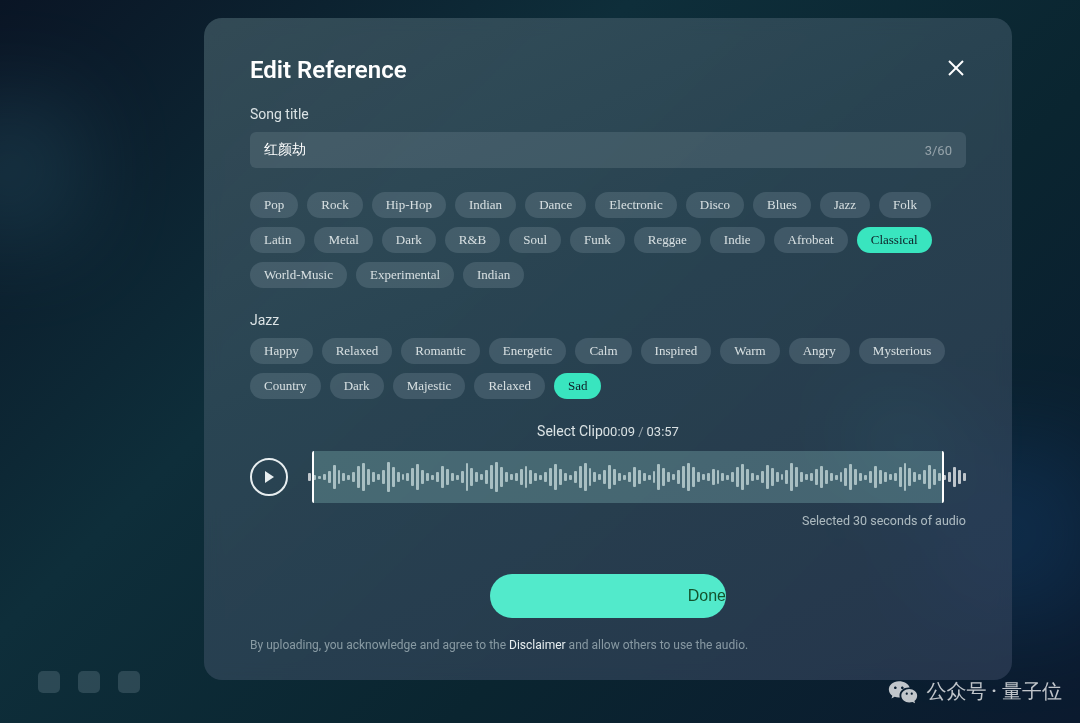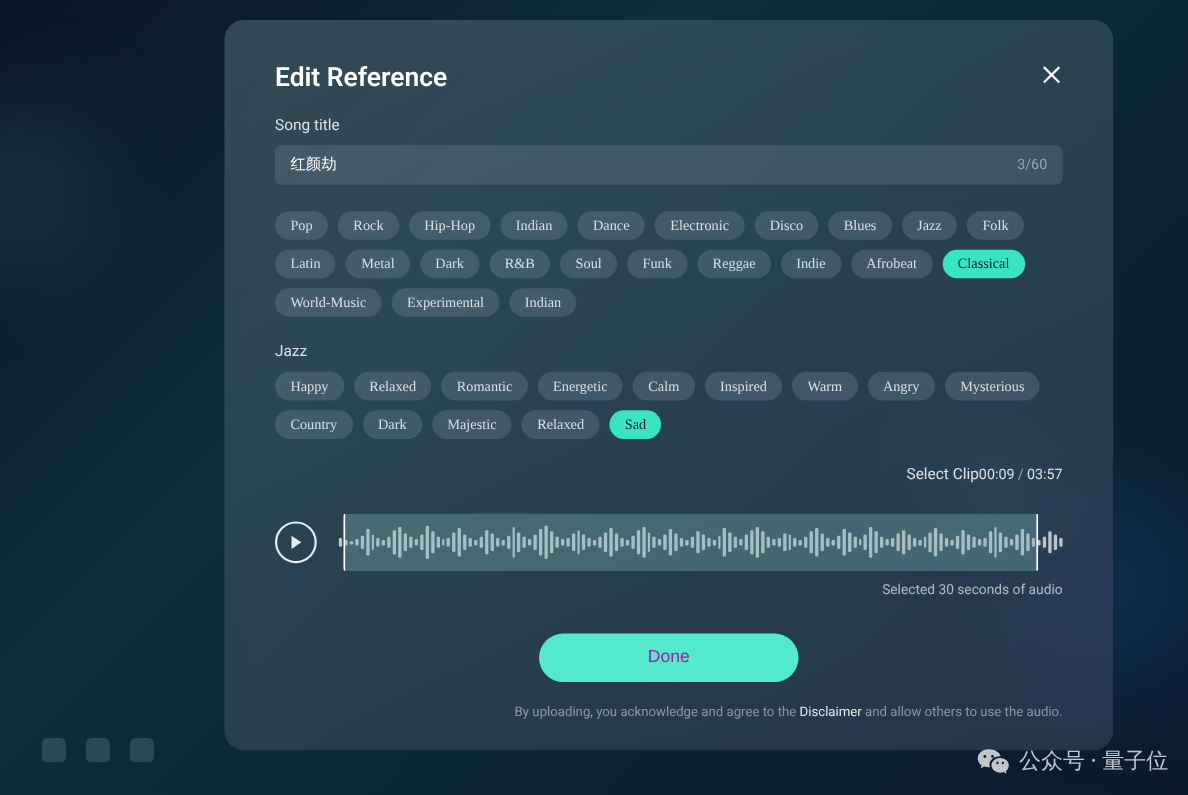--- a/index.html
+++ b/index.html
@@ -94,23 +94,23 @@
       user-select: none;
       font-family: Liberation Serif, serif;
     }
     .tag.selected {
       background: #39e5bf;
       color: #0e2028;
       font-weight: 500;
     }
     .clip-header {
       display: flex;
-      justify-content: flex-end;
+      justify-content: center;
       align-items: center;
-      margin-bottom: 28px;
+      margin-bottom: 12px;
     }
     .timecode {
       font-size: 13px;
       color: #d8e0e2;
     }
     .timecode .sep { color: rgba(255,255,255,0.5); margin: 0 3px; }
     .clip-row {
       display: flex;
       align-items: center;
       gap: 20px;
@@ -153,37 +153,38 @@
       background: rgba(130,180,180,0.35);
       border-left: 2px solid #fff;
       border-right: 2px solid #fff;
       border-radius: 2px;
       pointer-events: none;
     }
     .clip-footer {
       text-align: right;
       font-size: 12.5px;
       color: rgba(230,240,240,0.7);
-      margin-bottom: 32px;
+      margin-bottom: 46px;
     }
     .done-btn {
       display: block;
       margin: 0 auto 20px;
       width: 236px;
       padding: 13px 0;
       background: #52eacb;
-      color: #a21caf;
+      color: #14532d;
       font-size: 16px;
       font-weight: 500;
       border: none;
       border-radius: 24px;
       cursor: pointer;
+      text-align: right;
     }
     .disclaimer-line {
-      text-align: right;
+      text-align: left;
       font-size: 12px;
       color: rgba(200,215,218,0.6);
     }
     .disclaimer-line .link {
       color: #e8eef0;
       cursor: pointer;
     }
     .watermark {
       position: absolute;
       right: 18px;

